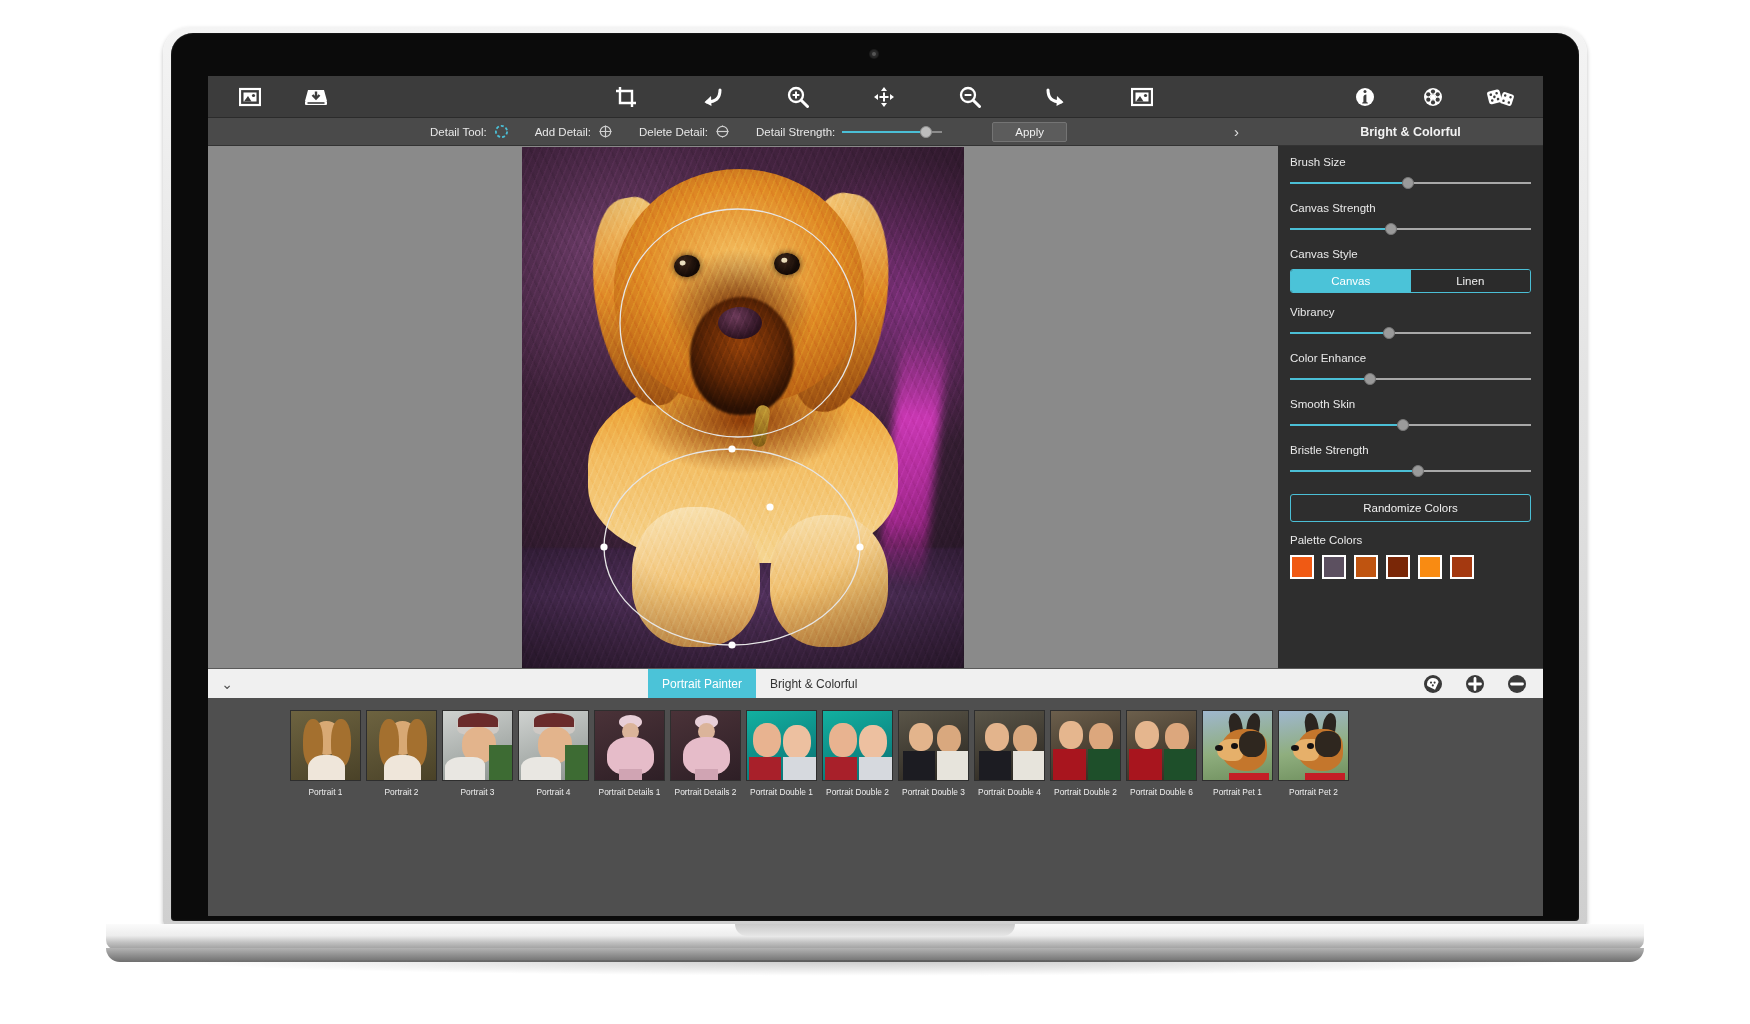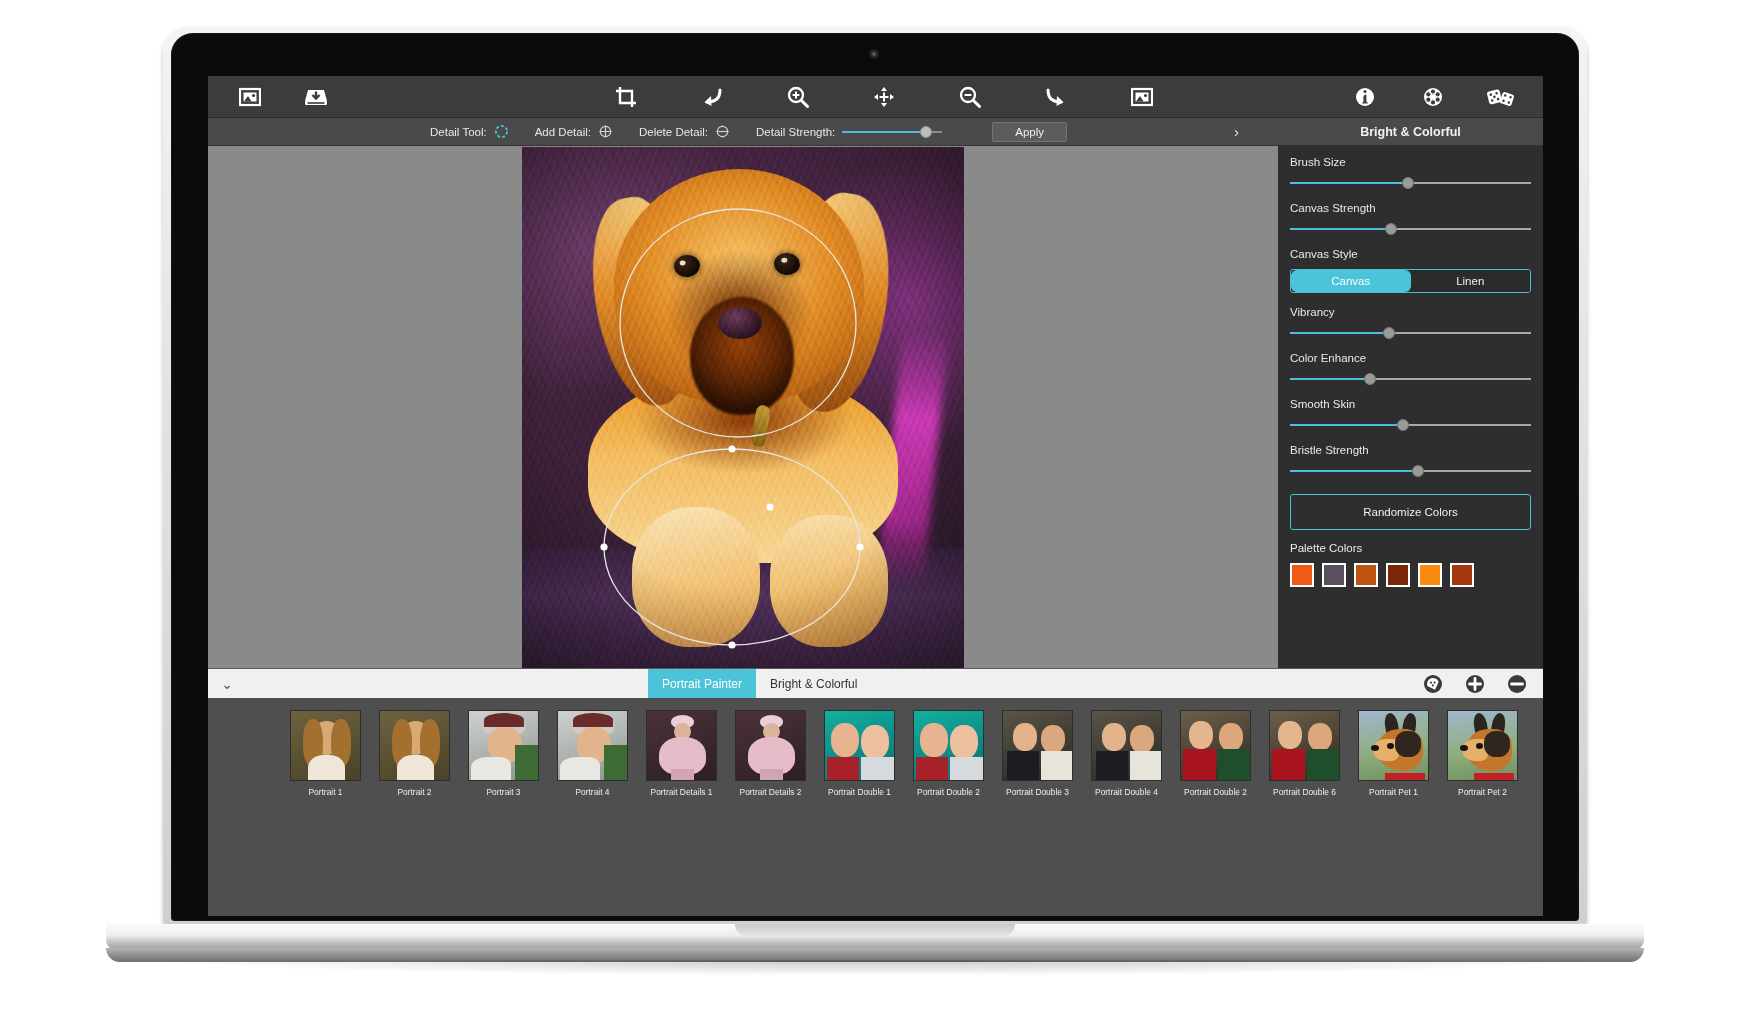--- a/index.html
+++ b/index.html
@@ -217,23 +217,23 @@
     position:absolute; top:0; width:12px; height:12px; border-radius:50%;
     background:#9a9a9a; border:1px solid #777; margin-left:-6px; cursor:pointer;
   }
   #canvas-style-seg{
     display:flex; border:1px solid #4bbfd6; border-radius:3px; overflow:hidden; height:24px;
   }
   .seg{
     flex:1; display:flex; align-items:center; justify-content:center;
     font-size:11.5px; color:#f0f0f0; cursor:pointer; background:#2b2b2b;
   }
-  .seg.active{ background:#4bc3d8; color:#ffffff;border-radius:6px; }
+  .seg.active{ background:#4bc3d8; color:#ffffff; }
   #randomize-colors{
-    width:100%; height:36px; background:#2e2e2e; color:#f0f0f0;
+    width:100%; height:28px; background:#2e2e2e; color:#f0f0f0;
     border:1px solid #4bbfd6; border-radius:3px; font-size:11.5px;
     cursor:pointer; margin-top:4px; font-family:"Liberation Sans", sans-serif;
   }
   #palette-swatches{ display:flex; gap:8px; margin-top:8px; }
   .swatch{ width:24px; height:24px; border:2px solid #ffffff; cursor:pointer; }
 
   
   #tabbar{
     position:absolute; left:0; top:592px; width:1335px; height:30px;
     background:#f0f0f0; border-top:1px solid #5a5a5a;
@@ -253,21 +253,21 @@
     position:absolute; right:16px; display:flex; align-items:center; gap:22px;
   }
   .round-btn{ width:20px; height:20px; cursor:pointer; }
 
   
   #thumbs{
     position:absolute; left:0; top:622px; width:1335px; height:218px;
     background:#4f4f4f; display:flex; align-items:flex-start;
     padding-top:12px; overflow:hidden;
   }
-  #thumb-strip{ display:flex; gap:18px; margin-left:82px; }
+  #thumb-strip{ display:flex; gap:5px; margin-left:82px; }
   .thumb{ width:71px; text-align:center; cursor:pointer; }
   .thumb-img{
     width:71px; height:71px; border:1px solid #2e2e2e; position:relative; overflow:hidden;
   }
   .thumb-cap{ color:#efefef; font-size:8.4px; margin-top:6px; white-space:nowrap; }
   .tp{ position:absolute; }
 </style>
 </head>
 <body>
 

